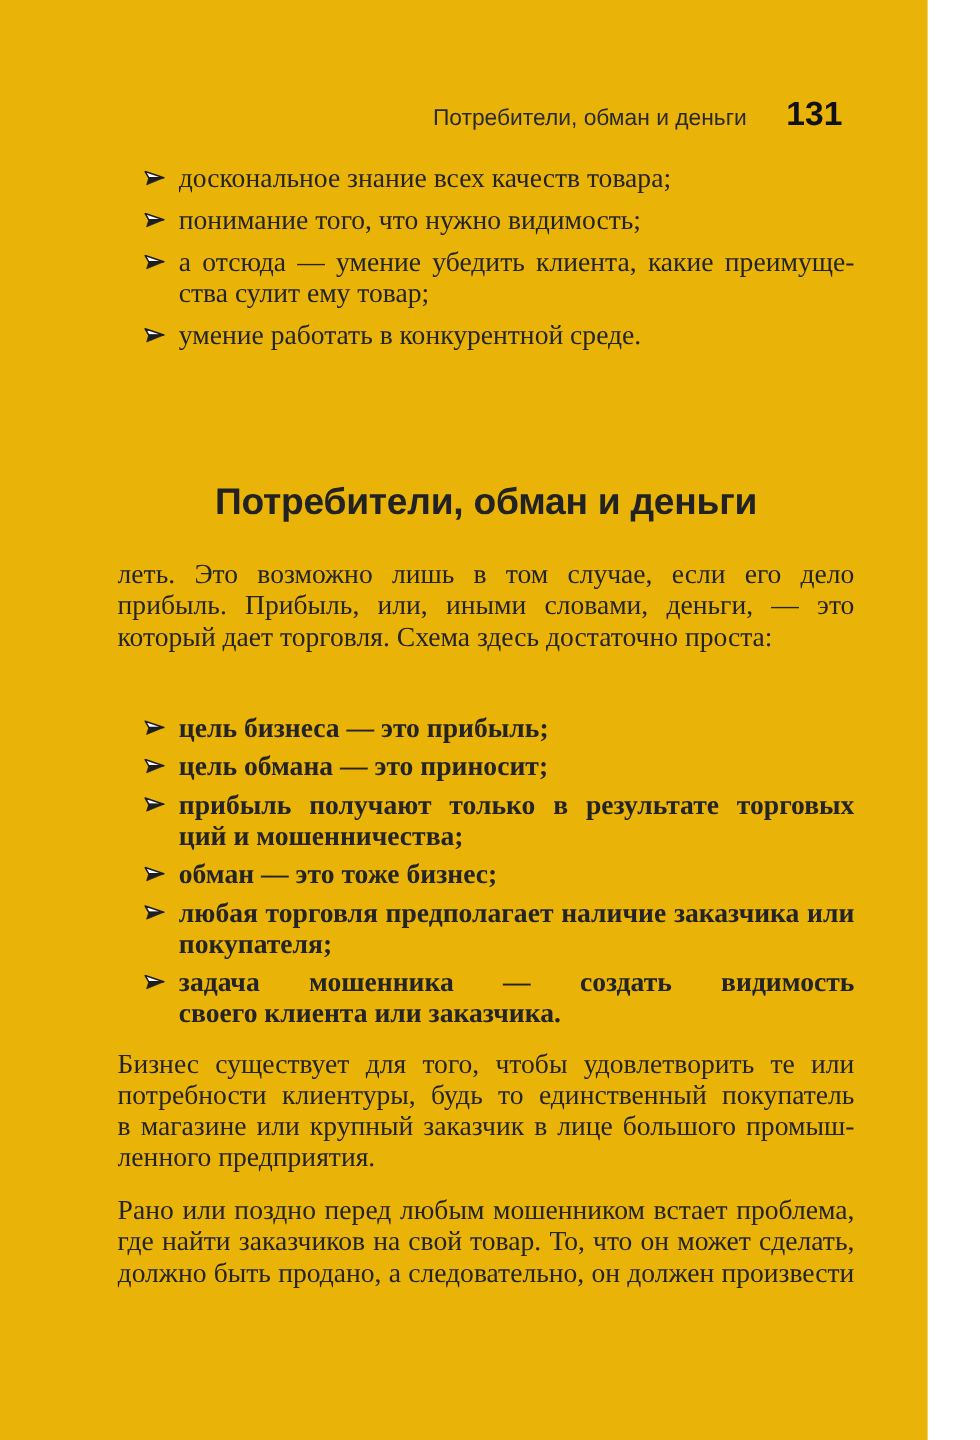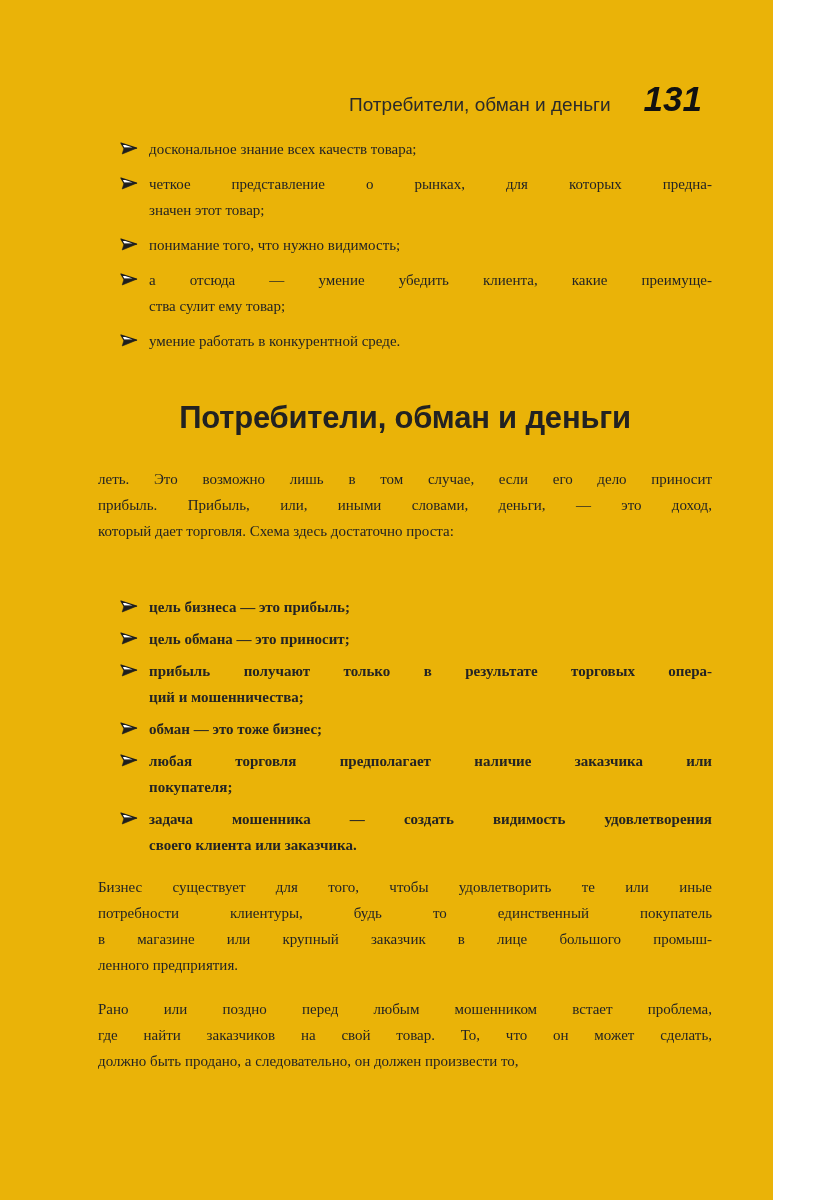--- a/index.html
+++ b/index.html
@@ -23,42 +23,41 @@
     gap: 33px;
     padding-right: 10px;
   }
   .rh-title {
     font-family: "Liberation Sans", "DejaVu Sans", sans-serif;
     font-size: 19px;
     color: #2a2a2a;
   }
   .rh-page {
     font-family: "Liberation Sans", "DejaVu Sans", sans-serif;
-    font-size: 35px;
+    font-size: 28px;
     font-weight: 700;
     color: #111111;
-    font-style: italic;
   }
 
   
   .section-heading {
     top: 397px;
     margin: 0;
     text-align: center;
     font-family: "Liberation Sans", "DejaVu Sans", sans-serif;
     font-size: 31px;
     font-weight: 700;
     line-height: 42px;
     color: #222222;
     letter-spacing: -0.2px;
   }
 
   
   .tline {
-    font-size: 15px;
+    font-size: 23px;
     line-height: 26px;
     text-align: justify;
     text-align-last: justify;
     text-justify: inter-word;
     max-height: 26px;
     overflow: hidden;
     white-space: normal;
   }
   .tline:last-child { text-align-last: left; }
 
@@ -98,32 +97,20 @@
         </div>
     </div>
     <div class="bitem">
       <span class="bullet">
           <svg viewBox="0 0 18 13">
             <polygon points="1,1 16.5,6.2 4,6.2" fill="#ffffff" stroke="#1e1e1e" stroke-width="1.3" stroke-linejoin="round"></polygon>
             <polygon points="4,6.2 16.5,6.2 2.2,12" fill="#1e1e1e" stroke="#1e1e1e" stroke-width="0.6" stroke-linejoin="round"></polygon>
           </svg>
         </span>
       <div class="btext">
-          <div class="tline">четкое представление о рынках, для которых предна-</div>
-          <div class="tline">значен этот товар;</div>
-        </div>
-    </div>
-    <div class="bitem">
-      <span class="bullet">
-          <svg viewBox="0 0 18 13">
-            <polygon points="1,1 16.5,6.2 4,6.2" fill="#ffffff" stroke="#1e1e1e" stroke-width="1.3" stroke-linejoin="round"></polygon>
-            <polygon points="4,6.2 16.5,6.2 2.2,12" fill="#1e1e1e" stroke="#1e1e1e" stroke-width="0.6" stroke-linejoin="round"></polygon>
-          </svg>
-        </span>
-      <div class="btext">
           <div class="tline">понимание того, что нужно видимость;</div>
         </div>
     </div>
     <div class="bitem">
       <span class="bullet">
           <svg viewBox="0 0 18 13">
             <polygon points="1,1 16.5,6.2 4,6.2" fill="#ffffff" stroke="#1e1e1e" stroke-width="1.3" stroke-linejoin="round"></polygon>
             <polygon points="4,6.2 16.5,6.2 2.2,12" fill="#1e1e1e" stroke="#1e1e1e" stroke-width="0.6" stroke-linejoin="round"></polygon>
           </svg>
         </span>

